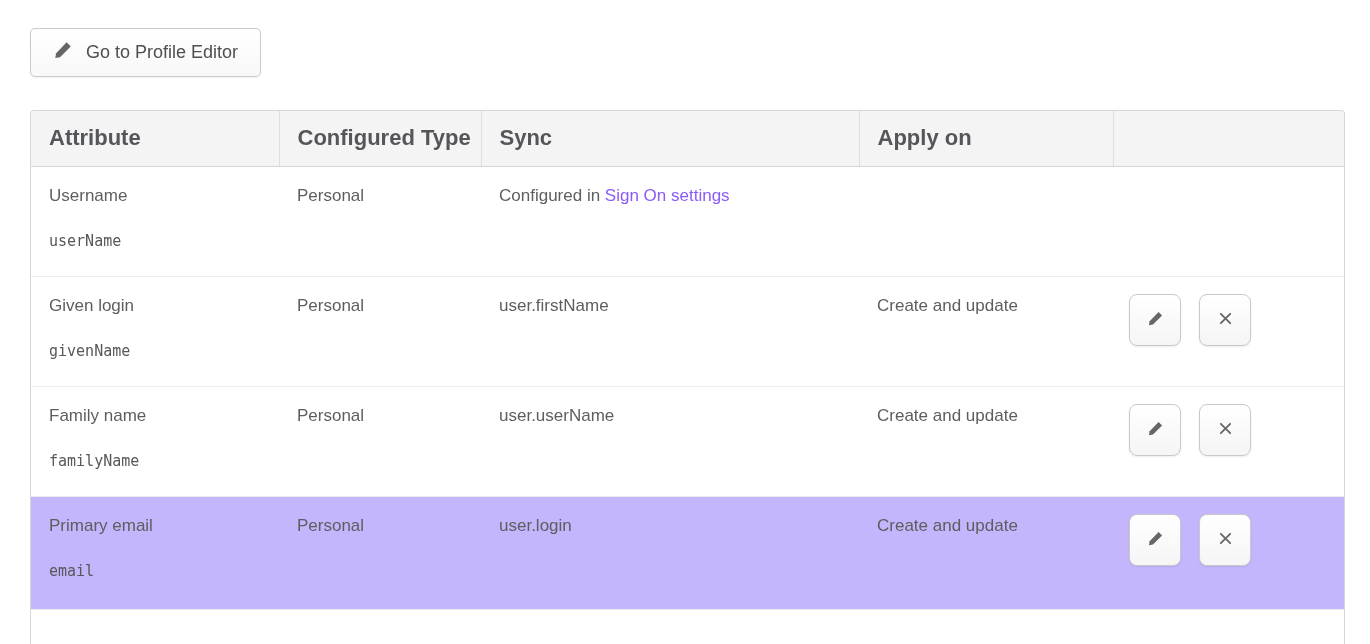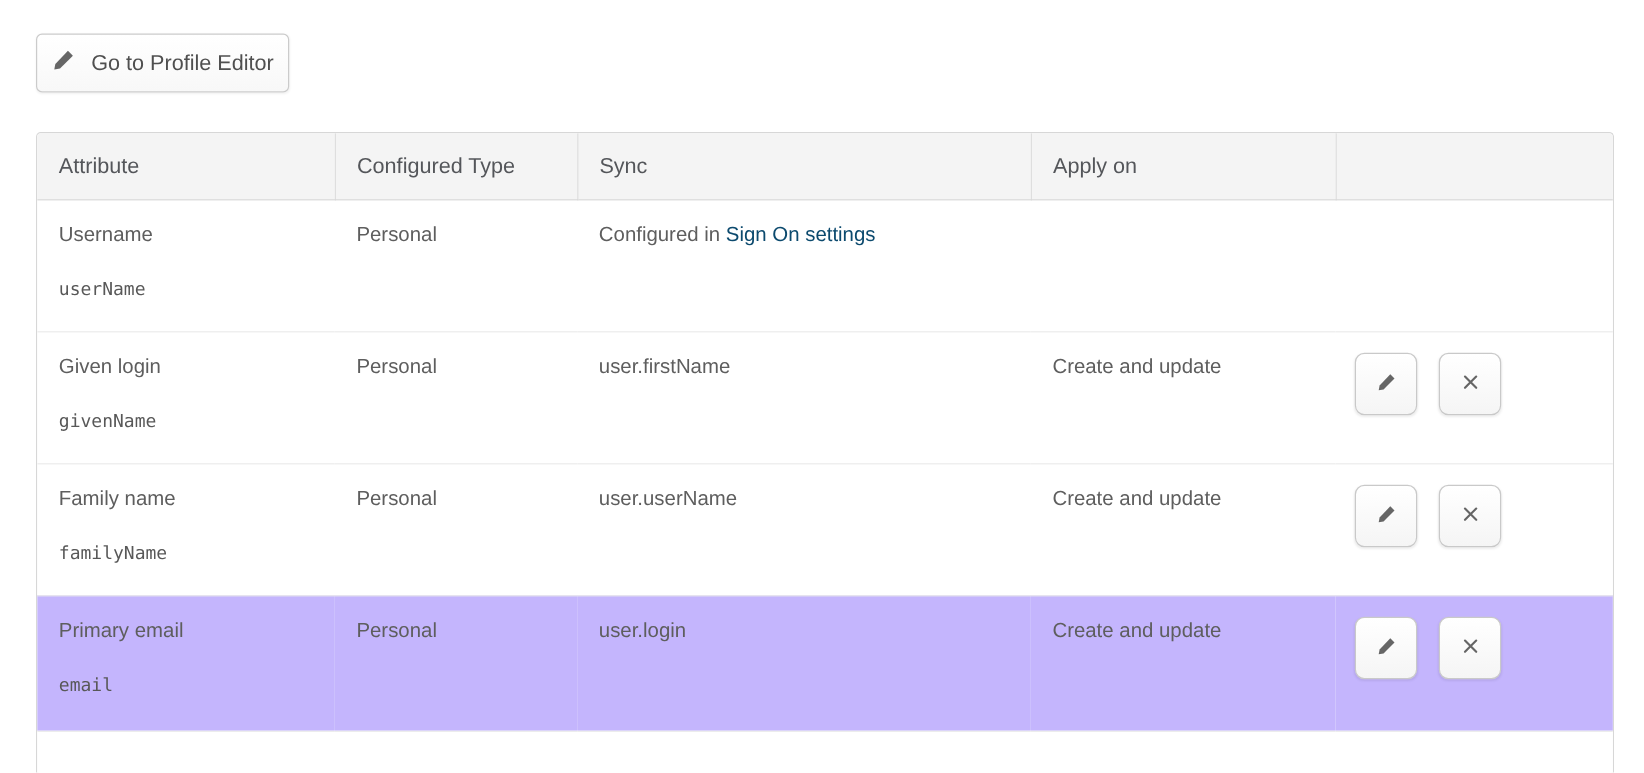--- a/index.html
+++ b/index.html
@@ -18,21 +18,21 @@
     left: 30px;
     top: 28px;
     display: flex;
     gap: 20px;
   }
   .btn {
     display: inline-flex;
     align-items: center;
     gap: 13px;
     height: 49px;
-    padding: 0 12px;
+    padding: 0 22px;
     font-family: inherit;
     font-size: 18px;
     color: #4f4f4f;
     background: linear-gradient(#ffffff, #f8f8f8);
     border: 1px solid #cbcbcb;
     border-radius: 5px;
     box-shadow: 0 1px 2px rgba(0,0,0,0.06);
     cursor: pointer;
     white-space: nowrap;
   }
@@ -57,22 +57,22 @@
     table-layout: fixed;
   }
   thead th {
     height: 55px;
     background: #f4f4f4;
     border-bottom: 1px solid #d7d7d7;
     border-right: 1px solid #dedede;
     text-align: left;
     vertical-align: middle;
     padding: 0 0 0 18px;
-    font-weight: normal;
-    font-size: 18px;
+    font-weight: bold;
+    font-size: 22px;
     color: #54565a;
   }
   thead th:last-child { border-right: none; }
 
   tbody tr { height: 110px; }
   tbody tr.highlight { height: 113px; }
   tbody tr.partial { height: 36px; }
   tbody td {
     vertical-align: top;
     padding: 19px 0 0 18px;
@@ -84,21 +84,21 @@
   tbody tr.highlight td { background: #c4b5fd; }
   tbody tr.partial td { padding: 0; }
 
   .cell-var {
     font-family: "DejaVu Sans Mono", monospace;
     font-size: 15px;
     color: #585858;
     margin-top: 26px;
   }
   .link {
-    color: #0c4a6e;
+    color: #8b5cf6;
     text-decoration: none;
     cursor: pointer;
   }
 
   .actions-cell { padding-top: 17px; padding-left: 16px; }
   .icon-btn {
     width: 52px;
     height: 52px;
     border: 1px solid #c9c9c9;
     border-radius: 8px;

